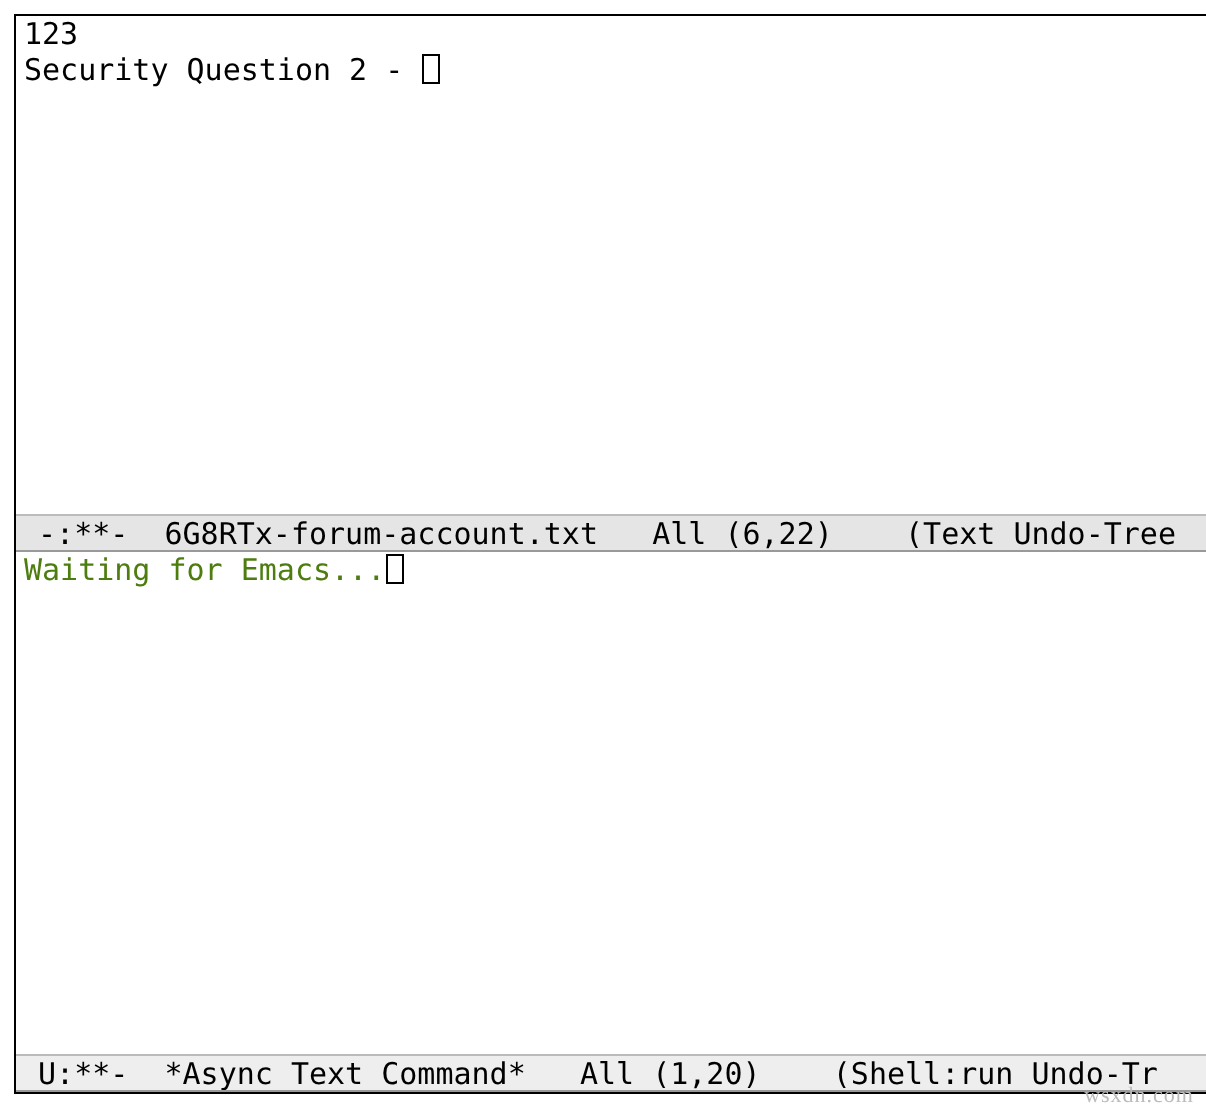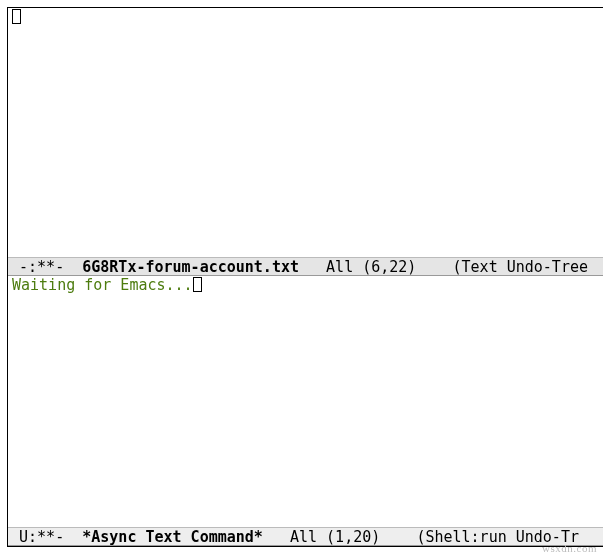--- a/index.html
+++ b/index.html
@@ -55,38 +55,39 @@
       font-size: 15px;
       line-height: 18px;
       white-space: pre;
       color: #000;
       overflow: hidden;
       padding-left: 2px;
     }
     .modeline.inactive {
       background: #eeeeee;
     }
-    .modeline .buffer-name { font-weight: bold; }
+    .modeline .buffer-name { font-weight: normal; }
     .watermark {
       position: absolute;
       right: 6px;
       bottom: 2px;
       font-family: Liberation Serif, serif;
       font-size: 11px;
       color: #bbb;
       letter-spacing: 0.5px;
     }
   </style>
 </head>
 <body>
 
 <div class="frame">
 
   <div class="window top">
-    <div class="buffer-line"><span class="cursor"></span></div>
+    <div class="buffer-line">123</div>
+    <div class="buffer-line"><span>Security Question 2 - </span><span class="cursor"></span></div>
   </div>
 
   <div class="modeline"><span> -:**-  </span><span class="buffer-name">6G8RTx-forum-account.txt</span><span>   All (6,22)    </span><span>(Text Undo-Tree</span></div>
 
   <div class="window bottom">
     <div class="buffer-line"><span class="minibuf-text">Waiting for Emacs...</span><span class="cursor"></span></div>
   </div>
 
   <div class="modeline inactive"><span> U:**-  </span><span class="buffer-name">*Async Text Command*</span><span>   All (1,20)    </span><span>(Shell:run Undo-Tr</span></div>
 

